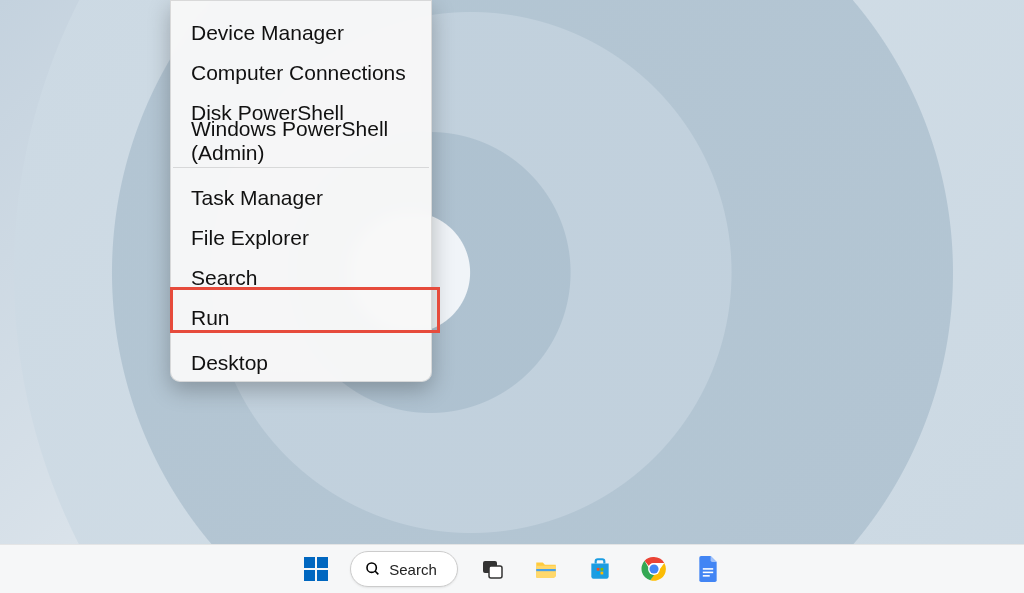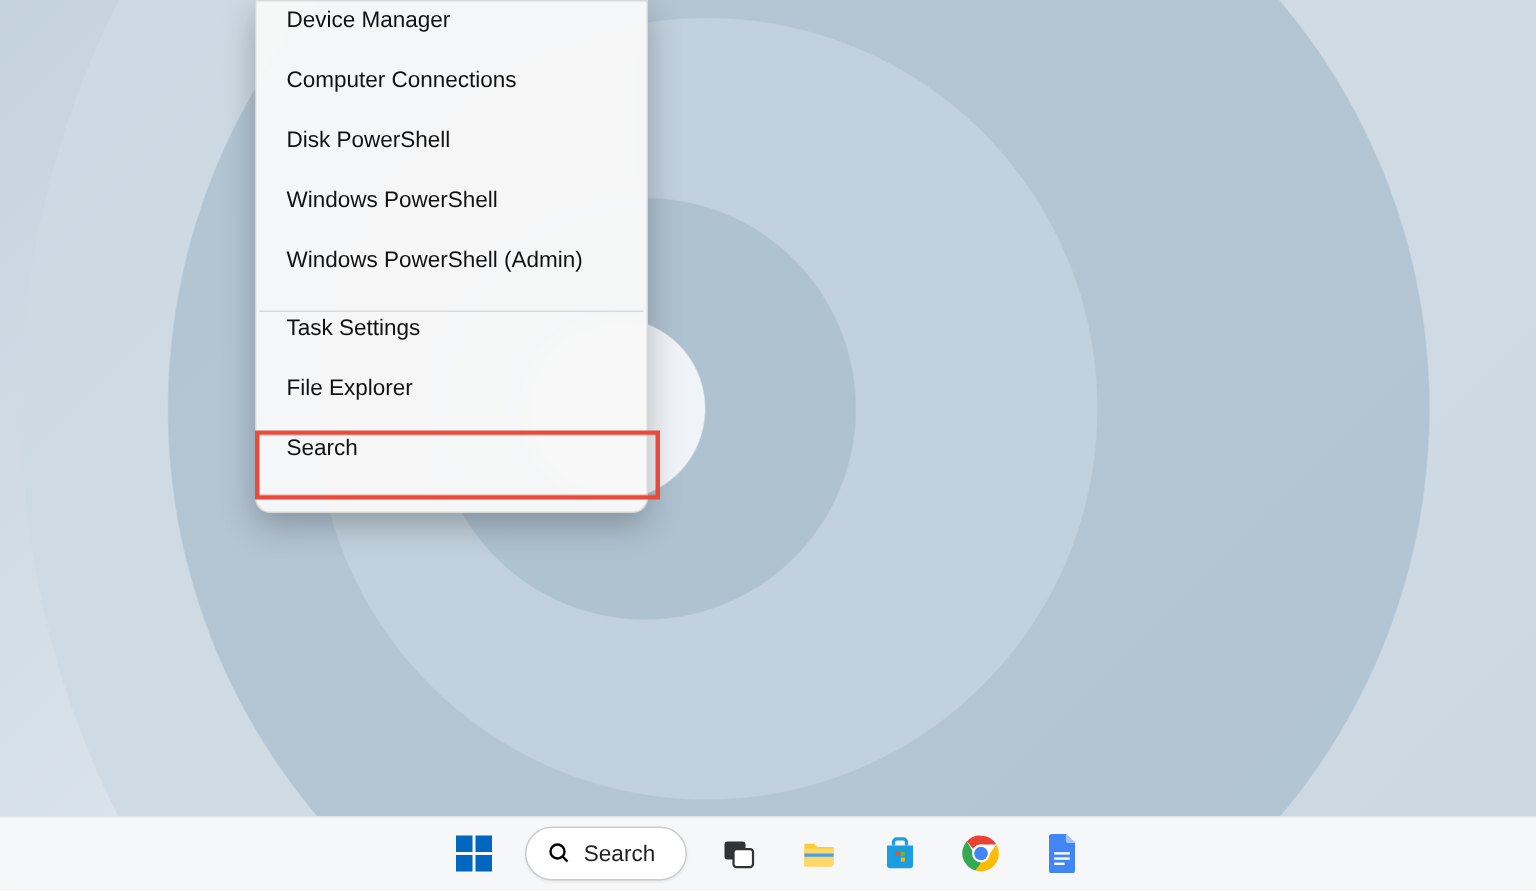--- a/index.html
+++ b/index.html
@@ -35,25 +35,25 @@
     background: rgba(248,248,248,.96);
     border: 1px solid rgba(0,0,0,.12);
     border-radius: 0 0 10px 10px;
     box-shadow: 0 8px 22px rgba(0,0,0,.25);
     padding-top: 4px;
     padding-bottom: 6px;
     backdrop-filter: blur(6px);
   }
   .menu-item {
     display: flex;
-    align-items: flex-start;
+    align-items: flex-end;
     justify-content: space-between;
     height: 40px;
     padding: 0 20px 0 20px;
-    font-size: 15px;
+    font-size: 21px;
     color: #111;
     cursor: default;
   }
   .menu-sep {
     height: 1px;
     margin: 2px 2px;
     background: rgba(0,0,0,.12);
   }
   .highlight-box {
     position: absolute;
@@ -124,40 +124,43 @@
   <div class="menu-item">
       <span>Device Manager</span>
     </div>
   <div class="menu-item">
       <span>Computer Connections</span>
     </div>
   <div class="menu-item">
       <span>Disk PowerShell</span>
     </div>
   <div class="menu-item">
-      <span>Windows PowerShell</span>
-    </div>
-  <div class="menu-item">
       <span>Windows PowerShell (Admin)</span>
     </div>
 
   <div class="menu-sep"></div>
 
   <div class="menu-item">
-      <span>Task Settings</span>
+      <span>Task Manager</span>
     </div>
   <div class="menu-item">
       <span>File Explorer</span>
     </div>
   <div class="menu-item">
       <span>Search</span>
     </div>
+  <div class="menu-item">
+      <span>Run</span>
+    </div>
 
   <div class="menu-sep"></div>
 
+  <div class="menu-item">
+      <span>Desktop</span>
+    </div>
 </div>
 
 <div class="highlight-box" style="left:170px; top:287px; width:264px; height:40px;"></div>
 
 <div class="taskbar">
 
   <div class="tb-btn">
     <div class="win-logo">
       <span></span>
         <span></span>

